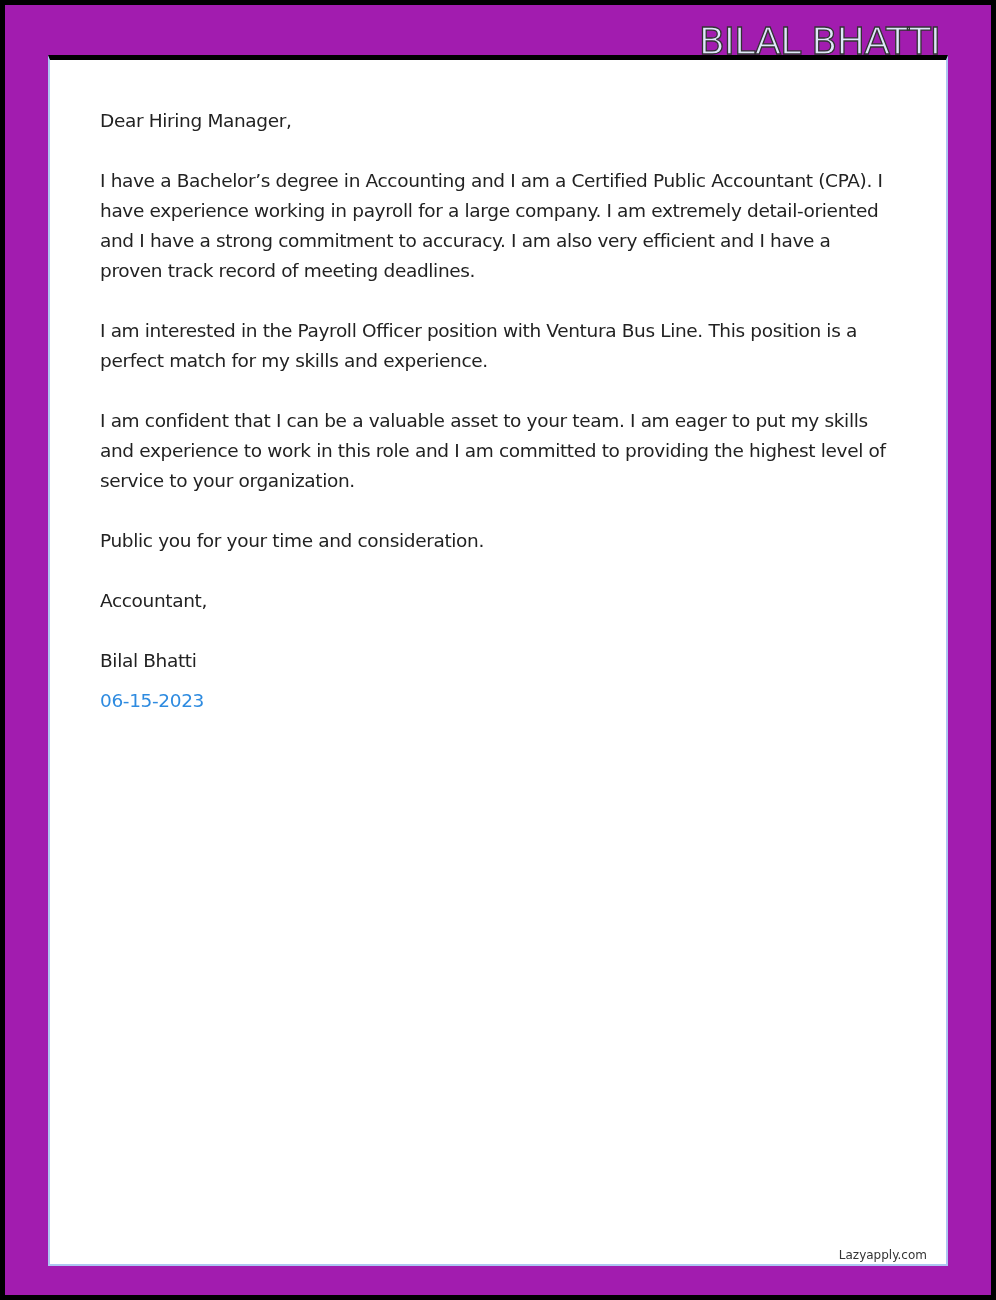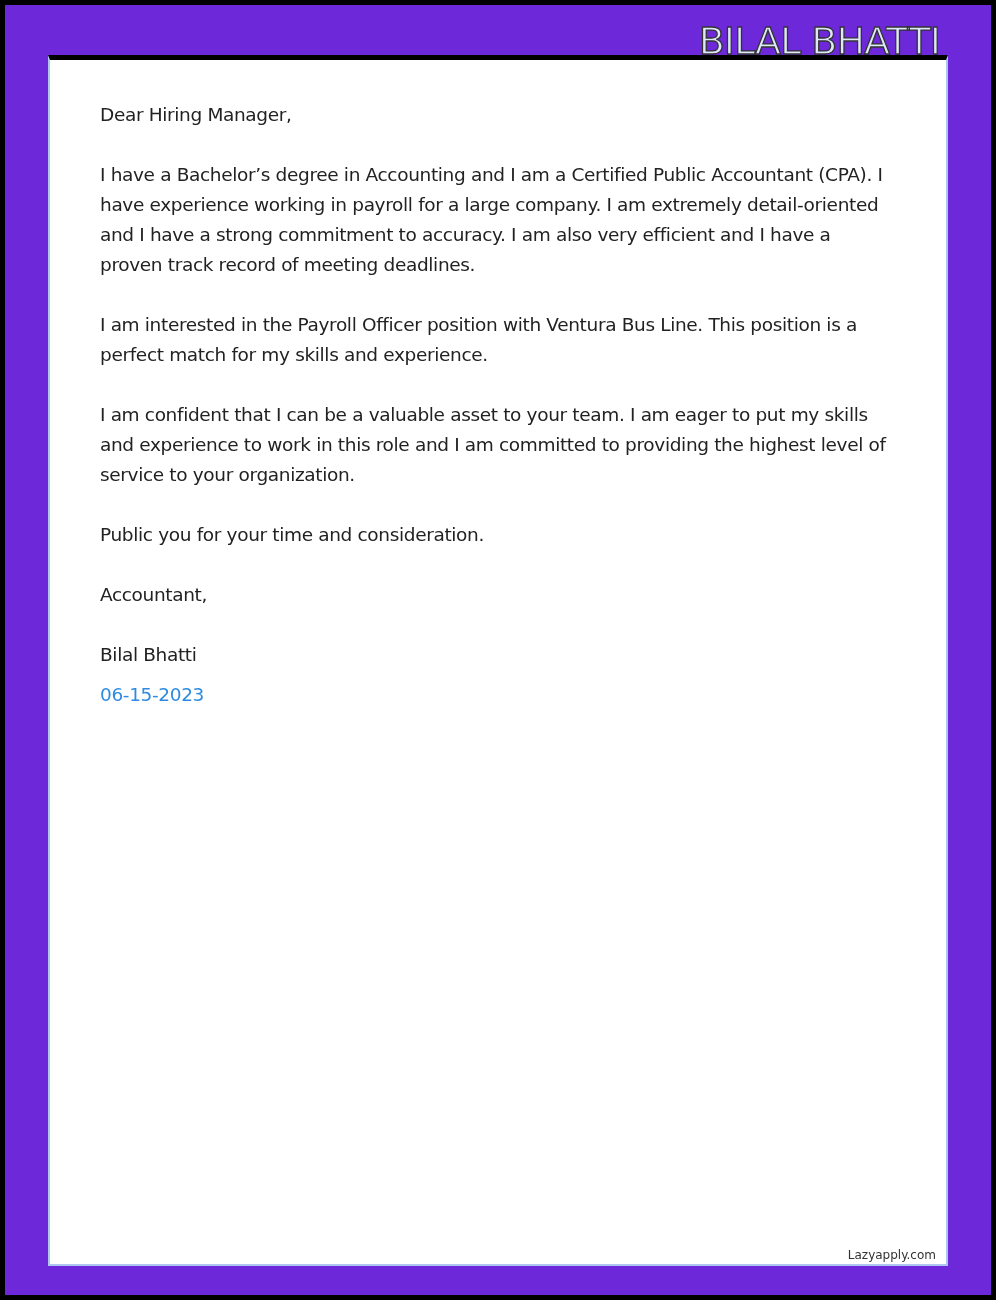--- a/index.html
+++ b/index.html
@@ -7,21 +7,21 @@
     width: 996px; height: 1300px;
     background: #000;
     position: relative;
     font-family: "DejaVu Sans", sans-serif;
     overflow: hidden;
   }
   .frame {
     position: absolute;
     left: 5px; top: 5px;
     width: 986px; height: 1290px;
-    background: #6d28d9;
+    background: #a21caf;
   }
   .name {
     position: absolute;
     right: 51px; top: 14px;
     font-family: "DejaVu Sans", sans-serif;
     font-size: 38px;
     letter-spacing: -1px;
     color: #dfe7fa;
     -webkit-text-stroke: 1.3px #333;
     line-height: 44px;
@@ -38,26 +38,26 @@
   }
   .content {
     position: absolute;
     left: 50px; top: 40px;
     width: 790px;
     font-size: 18.5px;
     line-height: 30px;
     color: #222;
     letter-spacing: -0.35px;
   }
-  .content p { margin: 0 0 30px 0; }
+  .content p { margin: 6px 0 30px 0; }
   .content p.sig { margin-bottom: 10px; }
   .date { color: #2e8be0; margin: 0; }
   .footer {
     position: absolute;
-    right: 10px; bottom: 2px;
+    right: 19px; bottom: 2px;
     font-size: 12px;
     color: #333;
   }
 </style>
 </head>
 <body>
 
 <div class="frame">
   <div class="name">BILAL BHATTI</div>
   <div class="page">

